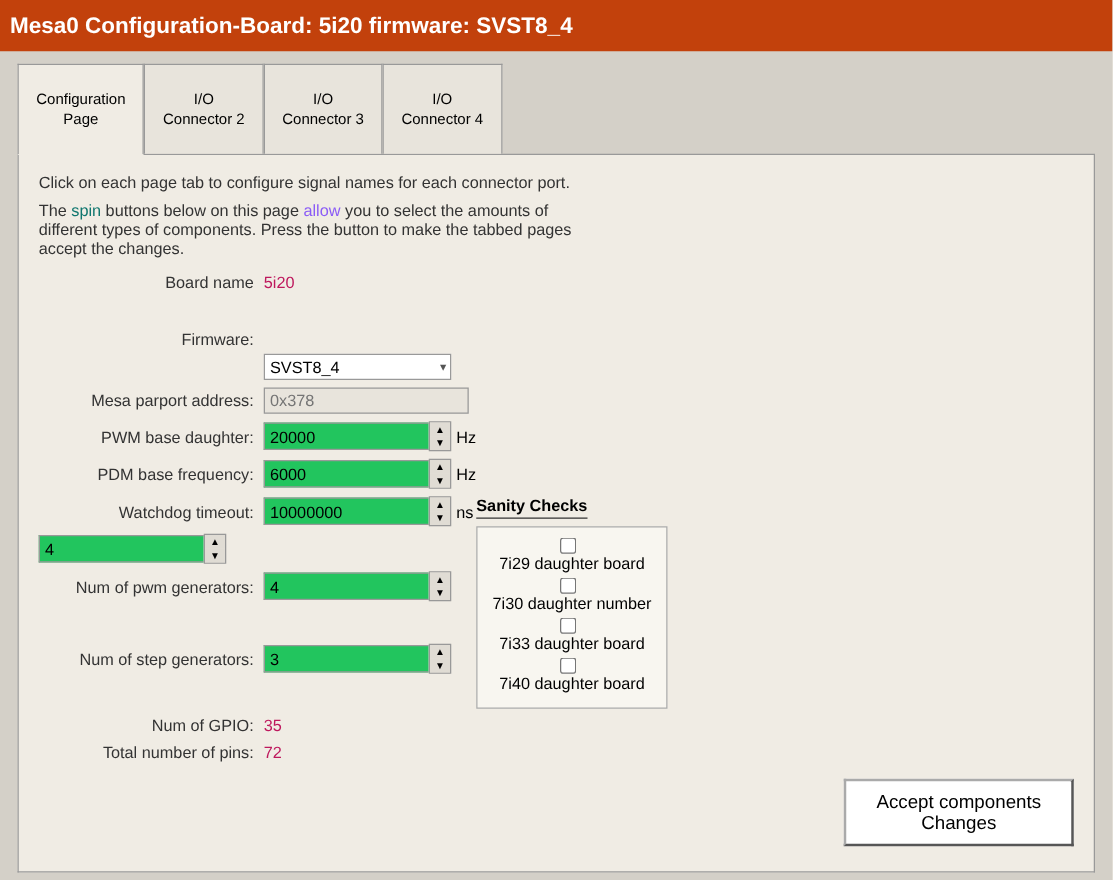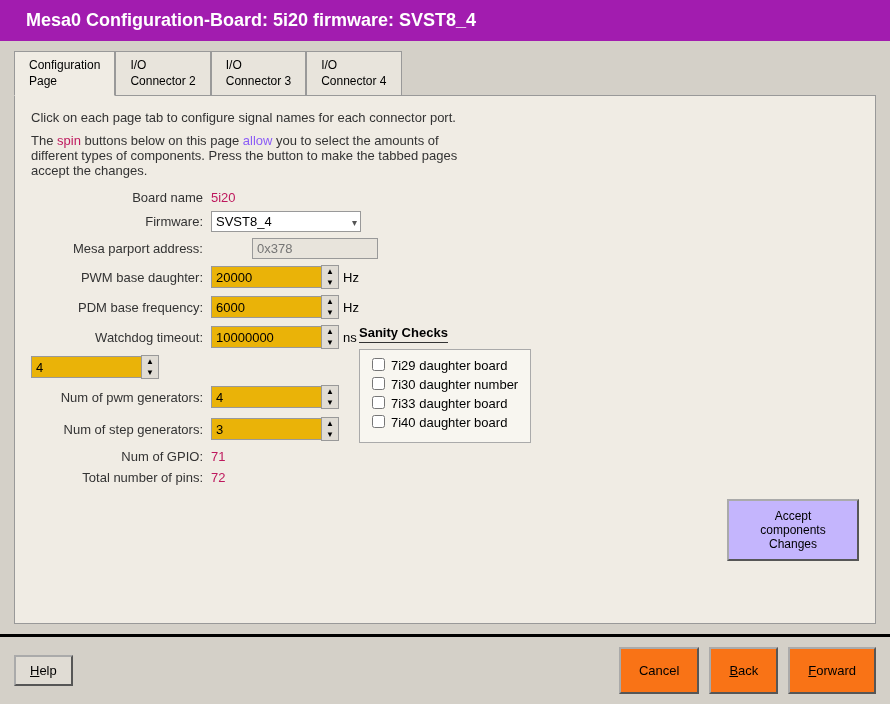--- a/index.html
+++ b/index.html
@@ -7,49 +7,49 @@
       font-family: sans-serif;
       font-size: 13px;
       background: #d4d0c8;
       width: 890px;
       height: 704px;
       display: flex;
       flex-direction: column;
     }
 
     .title-bar {
-      background: #a21caf;
+      background: #c2410c;
       color: white;
       font-size: 18px;
       font-weight: bold;
-      padding: 10px 26px;
+      padding: 10px 8px;
     }
 
     .main-content {
       flex: 1;
       padding: 10px 14px;
       display: flex;
       flex-direction: column;
     }
 
     .tab-bar {
       display: flex;
       gap: 0;
       border-bottom: 1px solid #999;
       margin-bottom: 0;
     }
 
     .tab {
-      padding: 6px 14px;
+      padding: 20px 14px;
       border: 1px solid #999;
       border-bottom: none;
       background: #e8e4dc;
       cursor: pointer;
       font-size: 12px;
-      text-align: left;
+      text-align: center;
       min-width: 70px;
       line-height: 1.3;
     }
 
     .tab.active {
       background: #f0ece4;
       border-bottom: 1px solid #f0ece4;
       margin-bottom: -1px;
       z-index: 1;
     }
@@ -61,21 +61,21 @@
       flex: 1;
       padding: 14px 16px;
     }
 
     .info-text {
       color: #333;
       margin-bottom: 8px;
       font-size: 13px;
     }
 
-    .info-text .blue { color: #be185d; }
+    .info-text .blue { color: #0f766e; }
     .info-text .red { color: #8b5cf6; }
 
     .form-section {
       margin-top: 12px;
     }
 
     .form-row {
       display: flex;
       align-items: center;
       margin-bottom: 6px;
@@ -88,44 +88,43 @@
       font-size: 13px;
       color: #333;
     }
 
     .form-value {
       font-size: 13px;
       color: #be185d;
     }
 
     .form-input {
-      width: 126px;
+      width: 164px;
       padding: 2px 4px;
       border: 1px solid #999;
       background: white;
       font-size: 13px;
-      margin-left: 41px;
     }
 
     .form-input.disabled {
       background: #e8e4dc;
       color: #aaa;
     }
 
     .spin-wrapper {
       display: flex;
       align-items: center;
     }
 
     .spin-input {
-      width: 110px;
+      width: 132px;
       padding: 2px 4px;
       border: 1px solid #999;
       border-right: none;
-      background: #eab308;
+      background: #22c55e;
       font-size: 13px;
       height: 22px;
     }
 
     .spin-buttons {
       display: flex;
       flex-direction: column;
       border: 1px solid #999;
       background: #e8e4dc;
     }
@@ -144,20 +143,21 @@
     }
 
     .spin-unit {
       margin-left: 4px;
       font-size: 13px;
     }
 
     .select-wrapper {
       position: relative;
       display: inline-block;
+      margin-top: 44px;
     }
 
     .form-select {
       width: 150px;
       padding: 2px 4px;
       border: 1px solid #999;
       background: white;
       font-size: 13px;
       appearance: none;
       -webkit-appearance: none;
@@ -184,40 +184,41 @@
     }
 
     .sanity-group {
       border: 1px solid #aaa;
       padding: 8px 12px;
       background: #f8f6f0;
     }
 
     .checkbox-row {
       display: flex;
-      align-items: flex-start;
+      align-items: center;
       margin-bottom: 4px;
       font-size: 13px;
+      flex-direction: column;
     }
 
     .checkbox-row input[type=checkbox] {
       margin-right: 6px;
     }
 
     .accept-btn {
       padding: 8px 16px;
       border: 2px outset #aaa;
-      background: #c4b5fd;
+      background: #ffffff;
       cursor: pointer;
-      font-size: 12px;
+      font-size: 15px;
       font-weight: normal;
       margin-top: 8px;
       display: block;
       text-align: center;
-      width: 132px;
+      width: 184px;
       margin-left: auto;
     }
 
     .footer {
       background: #d4d0c8;
       padding: 10px 14px;
       display: flex;
       justify-content: space-between;
       align-items: center;
       border-top: 3px solid #000000;
@@ -380,21 +381,21 @@
             <div class="checkbox-row">
               <input type="checkbox" style="">
               <label>7i40 daughter board</label>
             </div>
           </div>
         </div>
       </div>
 
       <div class="form-row">
         <div class="form-label">Num of GPIO:</div>
-        <div class="form-value">71</div>
+        <div class="form-value">35</div>
       </div>
 
       <div class="form-row">
         <div class="form-label">Total number of pins:</div>
         <div class="form-value">72</div>
       </div>
 
       <div class="form-row">
         <div class="form-label"></div>
         <button class="accept-btn">Accept  components<br>Changes</button>

